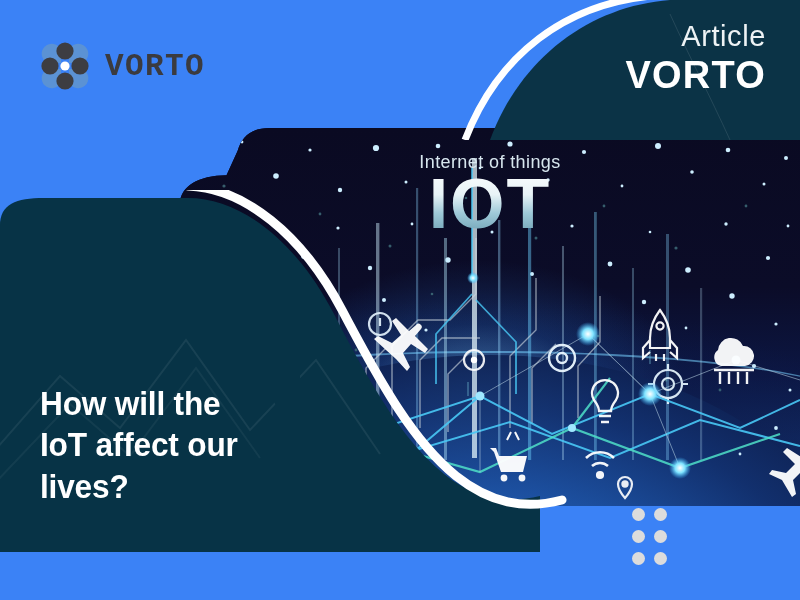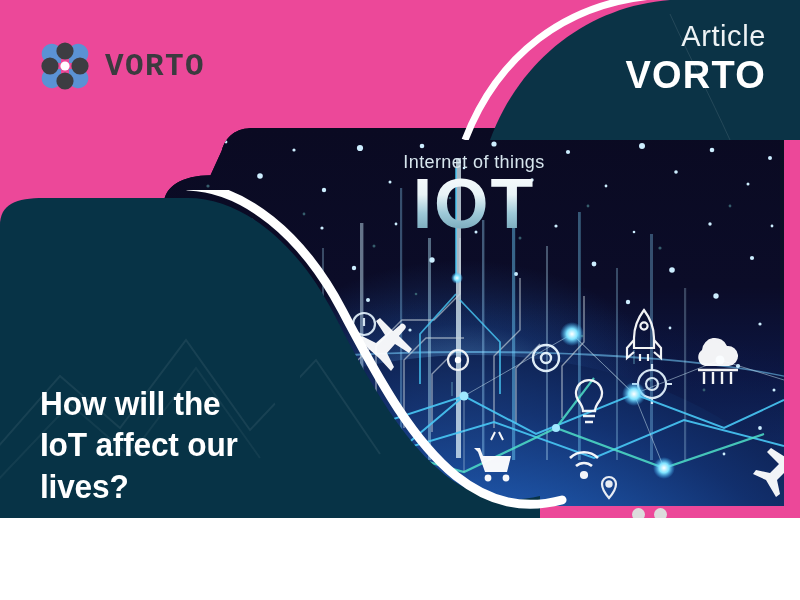--- a/index.html
+++ b/index.html
@@ -2,21 +2,21 @@
 <html><head>
 <meta charset="utf-8">
 <style>
   * { margin:0; padding:0; box-sizing:border-box; }
   html,body { width:800px; height:600px; overflow:hidden; }
   body {
     font-family: "Liberation Sans", sans-serif;
     background:#ffffff;
     position:relative;
   }
-  .page { position:absolute; inset:0; width:800px; height:518px; background:#ec4899; overflow:hidden; }
+  .page { position:absolute; inset:0; width:800px; height:600px; background:#3b82f6; overflow:hidden; }
 
   
   .header-curve { position:absolute; top:0; left:370px; width:430px; height:140px; z-index:4; }
 
   .header-text { position:absolute; top:22px; right:34px; z-index:6; text-align:right; line-height:1; }
   .hdr-article {
     font-size:29px; font-weight:300; color:#eef3f5; letter-spacing:.6px;
     display:block; margin-bottom:5px;
   }
   .hdr-month {
@@ -25,21 +25,21 @@
 
   
   .logo-wrap { position:absolute; top:40px; left:38px; display:flex; align-items:center; gap:13px; z-index:7; }
   .logo-mark { width:54px; height:52px; }
   .logo-text {
     font-size:31px; font-weight:bold; color:#3b3b3f; letter-spacing:1.4px;
     font-family:Liberation Mono, monospace;
   }
 
   
-  .hero { position:absolute; top:128px; left:164px; width:620px; height:378px; z-index:2; overflow:hidden; }
+  .hero { position:absolute; top:128px; left:180px; width:620px; height:378px; z-index:2; overflow:hidden; }
   .hero-clip { position:absolute; inset:0; }
   .hero-img { position:absolute; inset:0; }
 
   .space-bg { position:absolute; inset:0; background:#0b0b26; }
   .space-grad {
     position:absolute; inset:0;
     background:
       radial-gradient(ellipse 300px 200px at 48% 72%, rgba(120,200,255,.55) 0%, rgba(40,110,200,.25) 38%, rgba(10,20,60,0) 70%),
       radial-gradient(ellipse 520px 230px at 50% 95%, rgba(30,90,190,.75) 0%, rgba(14,30,80,.35) 55%, rgba(10,12,38,0) 82%),
       linear-gradient(180deg,#0a0a22 0%, #0b0c28 42%, #0c1744 66%, #10275e 82%, #0d2e66 100%);

